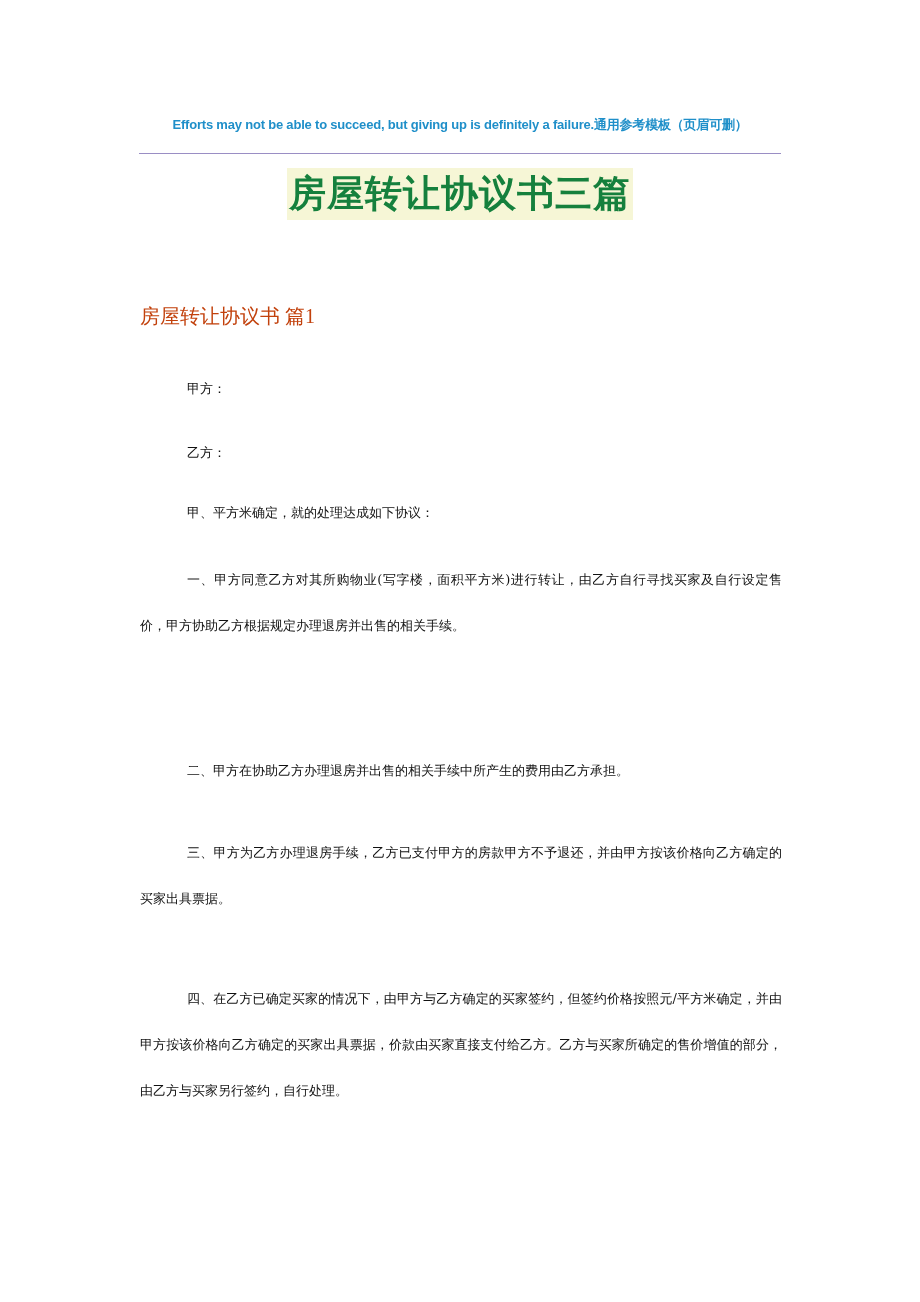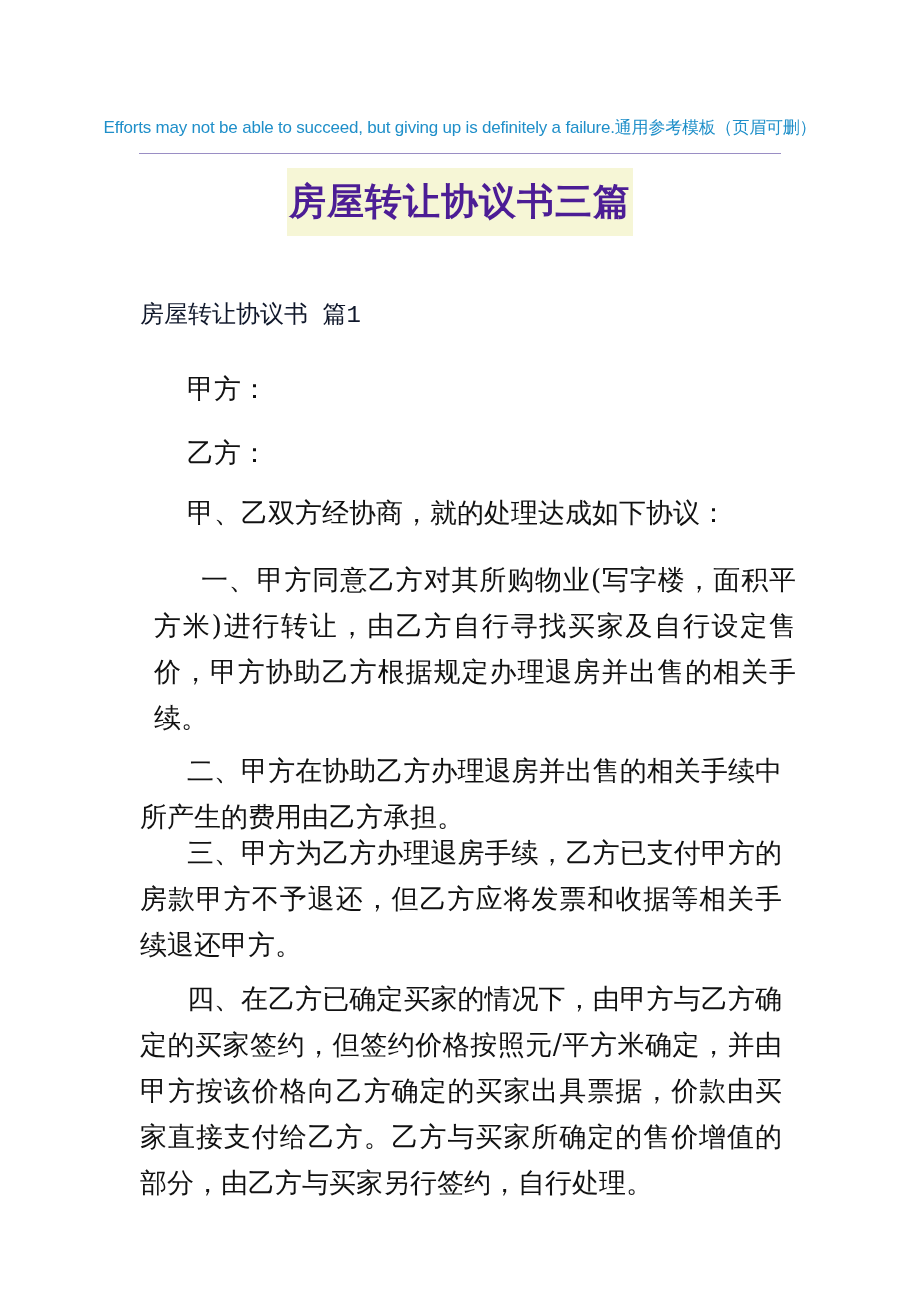--- a/index.html
+++ b/index.html
@@ -1,45 +1,45 @@
 <!DOCTYPE html>
 <html><head>
 <meta charset="utf-8">
 <style>
   html, body { margin: 0; padding: 0; background: #ffffff; }
   body { width: 920px; height: 1302px; position: relative; overflow: hidden;
          font-family: "DejaVu Serif", "Liberation Serif", serif; color: #111; }
   .header-text { position: absolute; top: 116px; left: 0; width: 920px; text-align: center;
-                 font-family: "Liberation Sans", "DejaVu Sans", sans-serif; font-size: 17px;
-                 color: #1f8fc9; letter-spacing: -0.2px; }
+                 font-family: "Liberation Sans", "DejaVu Sans", sans-serif; font-size: 13px;
+                 color: #1f8fc9; letter-spacing: -0.2px; font-weight: bold; }
   .header-rule { position: absolute; top: 153px; left: 139px; width: 642px; height: 0;
                  border-top: 1.5px solid #9a8ec4; }
   .doc-title-wrap { position: absolute; top: 168px; left: 0; width: 920px; text-align: center; }
-  .doc-title { display: inline-block; background: #f6f6d6; color: #4c1d95;
+  .doc-title { display: inline-block; background: #f6f6d6; color: #15803d;
                font-family: "DejaVu Sans", "Liberation Sans", sans-serif; font-weight: bold;
-               font-size: 37px; line-height: 52px; padding: 8px 2px; letter-spacing: 1px; }
-  .section-heading { position: absolute; top: 298px; left: 140px; color: #0f172a;
-                     font-size: 24px; line-height: 36px; font-family: Liberation Mono, monospace; }
-  .para { position: absolute; left: 140px; width: 642px; font-size: 27px;
+               font-size: 37px; line-height: 52px; padding: 0 2px; letter-spacing: 1px; }
+  .section-heading { position: absolute; top: 298px; left: 140px; color: #c2410c;
+                     font-size: 20px; line-height: 36px; font-family: Liberation Serif, serif; }
+  .para { position: absolute; left: 140px; width: 642px; font-size: 13px;
           line-height: 46px; color: #111; text-align: justify; }
   .indent { text-indent: 47px; }
 </style>
 </head>
 <body>
 
 <div>
   <div class="header-text">Efforts may not be able to succeed, but giving up is definitely a failure.通用参考模板（页眉可删）</div>
   <div class="header-rule"></div>
 </div>
 
 <div class="doc-title-wrap">
   <span class="doc-title">房屋转让协议书三篇</span>
 </div>
 
 <div class="section-heading">房屋转让协议书 篇1</div>
 
 <div class="para indent" style="top:366px;">甲方：</div>
 <div class="para indent" style="top:430px;">乙方：</div>
-<div class="para indent" style="top:490px;">甲、乙双方经协商，就的处理达成如下协议：</div>
-<div class="para indent" style="top:557px;margin-left:14px;">一、甲方同意乙方对其所购物业(写字楼，面积平方米)进行转让，由乙方自行寻找买家及自行设定售价，甲方协助乙方根据规定办理退房并出售的相关手续。</div>
+<div class="para indent" style="top:490px;">甲、平方米确定，就的处理达成如下协议：</div>
+<div class="para indent" style="top:557px;">一、甲方同意乙方对其所购物业(写字楼，面积平方米)进行转让，由乙方自行寻找买家及自行设定售价，甲方协助乙方根据规定办理退房并出售的相关手续。</div>
 <div class="para indent" style="top:748px;">二、甲方在协助乙方办理退房并出售的相关手续中所产生的费用由乙方承担。</div>
-<div class="para indent" style="top:830px;">三、甲方为乙方办理退房手续，乙方已支付甲方的房款甲方不予退还，但乙方应将发票和收据等相关手续退还甲方。</div>
+<div class="para indent" style="top:830px;">三、甲方为乙方办理退房手续，乙方已支付甲方的房款甲方不予退还，并由甲方按该价格向乙方确定的买家出具票据。</div>
 <div class="para indent" style="top:976px;">四、在乙方已确定买家的情况下，由甲方与乙方确定的买家签约，但签约价格按照元/平方米确定，并由甲方按该价格向乙方确定的买家出具票据，价款由买家直接支付给乙方。乙方与买家所确定的售价增值的部分，由乙方与买家另行签约，自行处理。</div>
 
 </body></html>

